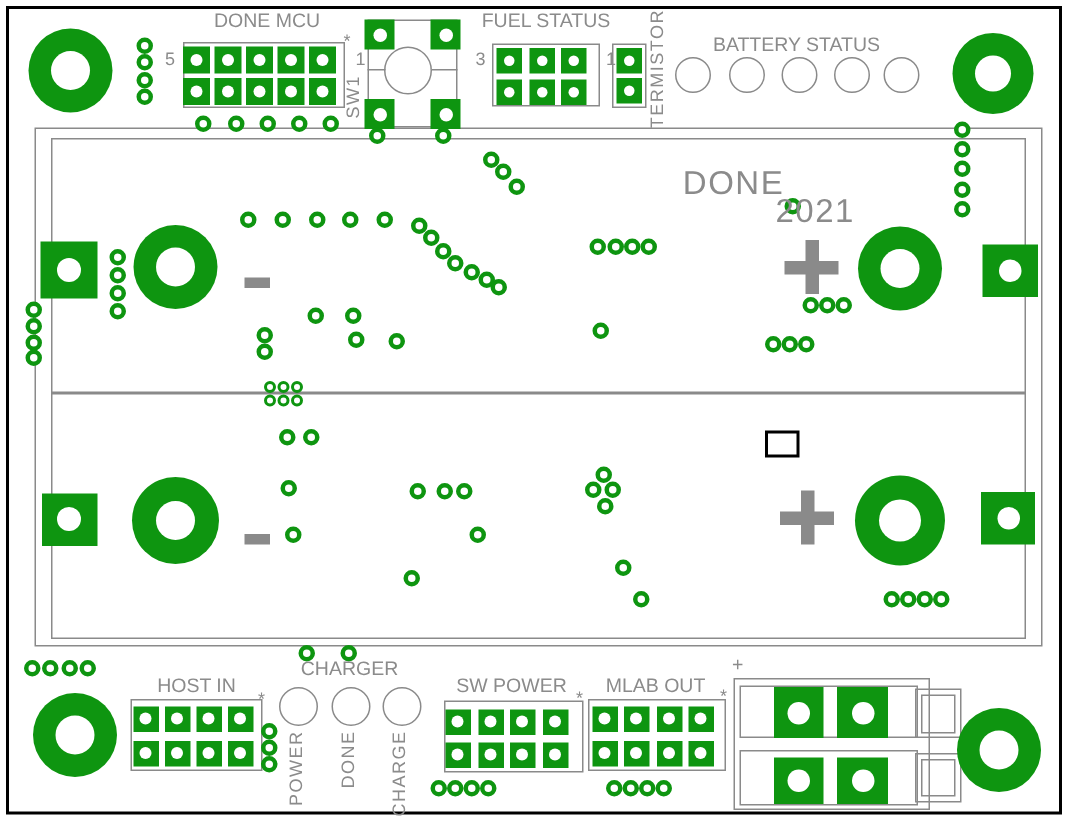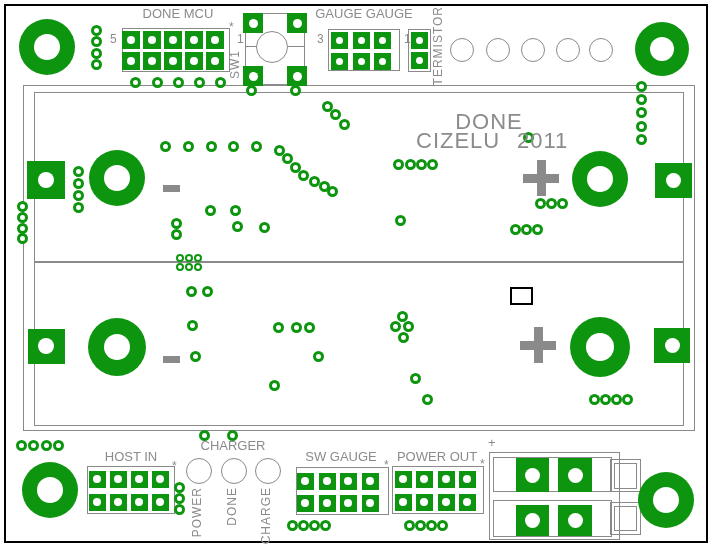--- a/index.html
+++ b/index.html
@@ -341,33 +341,33 @@
       <div style="position: absolute; box-sizing: border-box; left: 176px; top: 263px; width: 8px; height: 8px; border: 2.5px solid rgb(14, 149, 16); background: rgb(255, 255, 255); border-radius: 50%;"></div>
       <div style="position: absolute; box-sizing: border-box; left: 185px; top: 263px; width: 8px; height: 8px; border: 2.5px solid rgb(14, 149, 16); background: rgb(255, 255, 255); border-radius: 50%;"></div>
       <div style="position: absolute; box-sizing: border-box; left: 194px; top: 263px; width: 8px; height: 8px; border: 2.5px solid rgb(14, 149, 16); background: rgb(255, 255, 255); border-radius: 50%;"></div>
     </div>
 
   <span class="t c" style="left:178px;top:7px">DONE MCU</span>
   <span class="t sm" style="left:110px;top:33px">5</span>
   <span class="t sm" style="left:237px;top:33px">1</span>
   <span class="t mark" style="left:229px;top:21px">*</span>
   <span class="v" style="left:229px;top:50px">SW1</span>
-  <span class="t c" style="left:364px;top:7px">GAUGE GAUGE</span>
+  <span class="t c" style="left:364px;top:7px">FUEL STATUS</span>
   <span class="t sm" style="left:317px;top:33px">3</span>
   <span class="t sm" style="left:404px;top:33px">1</span>
   <span class="v" style="left:432px;top:6px">TERMISTOR</span>
+  <span class="t c" style="left:531px;top:23px">BATTERY STATUS</span>
 
   <span class="t c title" style="left:489px;top:110px">DONE</span>
-  <span class="t title" style="left:416px;top:129px">CIZELU</span>
-  <span class="t title" style="left:517px;top:129px">2011</span>
+  <span class="t title" style="left:517px;top:129px">2021</span>
 
   <span class="t c" style="left:131px;top:450px">HOST IN</span>
   <span class="t mark" style="left:172px;top:460px">*</span>
   <span class="t c" style="left:233px;top:439px">CHARGER</span>
   <span class="v" style="left:191px;top:487px">POWER</span>
   <span class="v" style="left:226px;top:487px">DONE</span>
   <span class="v" style="left:260px;top:487px">CHARGE</span>
-  <span class="t c" style="left:341px;top:450px">SW GAUGE</span>
+  <span class="t c" style="left:341px;top:450px">SW POWER</span>
   <span class="t mark" style="left:384px;top:459px">*</span>
-  <span class="t c" style="left:437px;top:450px">POWER OUT</span>
+  <span class="t c" style="left:437px;top:450px">MLAB OUT</span>
   <span class="t mark" style="left:480px;top:458px">*</span>
   <span class="t" style="left:488px;top:436px">+</span>
 </div>
 
 </body></html>

